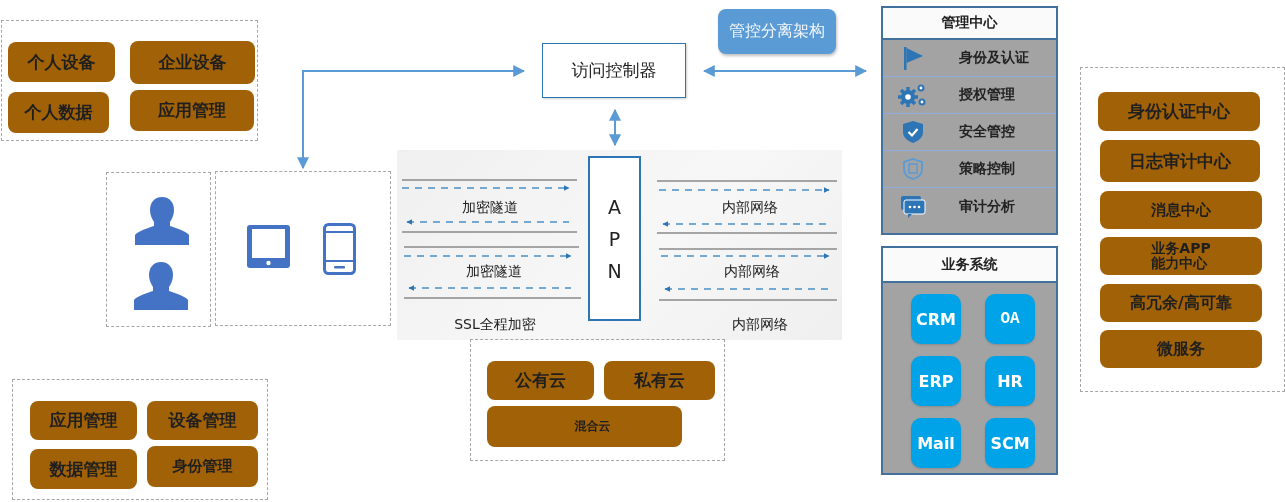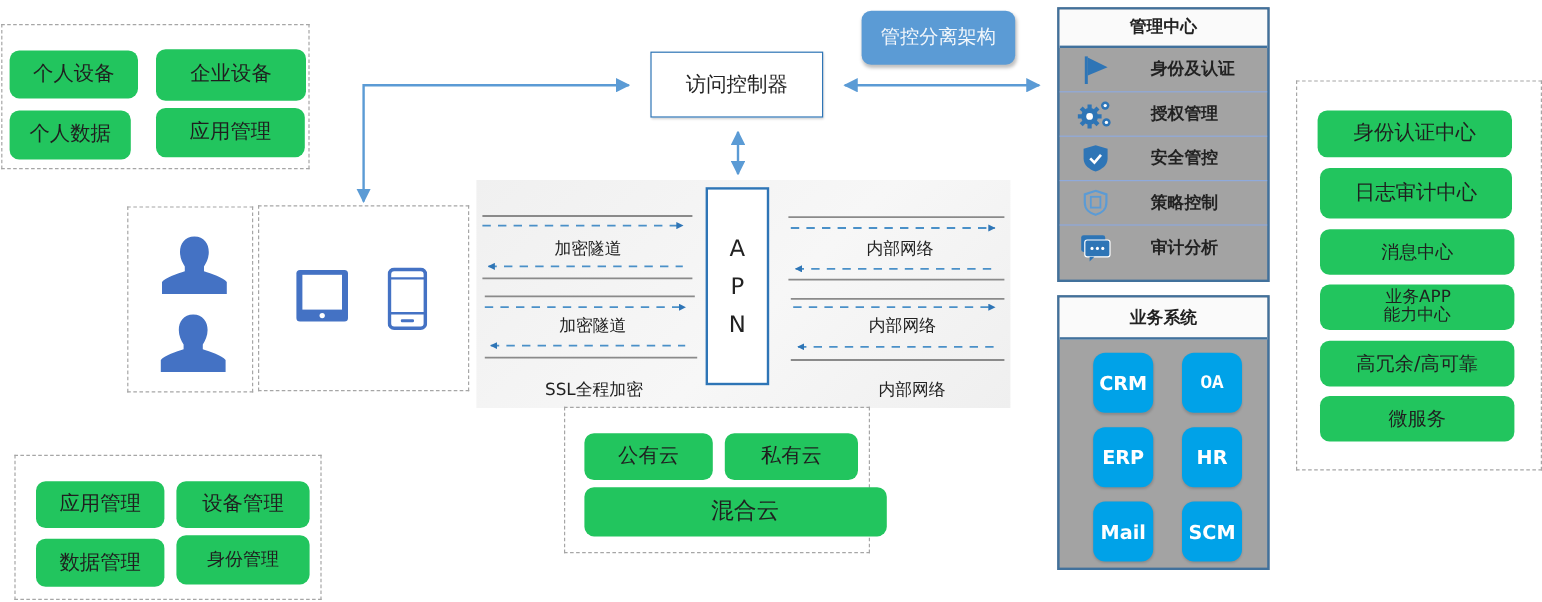--- a/index.html
+++ b/index.html
@@ -1,25 +1,25 @@
 <!DOCTYPE html>
 <html><head>
 <meta charset="utf-8">
 <style>
   * { box-sizing: border-box; margin: 0; padding: 0; }
   body { width: 1285px; height: 502px; background: #ffffff; position: relative; overflow: hidden;
          font-family: "DejaVu Sans", "Liberation Sans", sans-serif; color: #222; }
   .abs { position: absolute; }
   .dashed { border: 1px dashed #a6a6a6; }
-  .chip { position: absolute; background: #22c55e; border-radius: 8px; display: flex; align-items: center;
-          justify-content: center; font-size: 17px; color: #1f1f1f; text-align: right; line-height: 1.1; }
+  .chip { position: absolute; background: #a16207; border-radius: 8px; display: flex; align-items: center;
+          justify-content: center; font-size: 17px; color: #1f1f1f; text-align: left; line-height: 1.1; font-weight: bold; }
   .ctrl { position: absolute; left: 542px; top: 43px; width: 144px; height: 55px; border: 1.5px solid #2e75b6;
           background: #fff; display: flex; align-items: center; justify-content: center; font-size: 17px;
           box-shadow: 1px 1px 2px rgba(0,0,0,0.2); }
-  .sep-badge { position: absolute; left: 718px; top: 9px; width: 128px; height: 45px; background: #5b9bd5;
+  .sep-badge { position: absolute; left: 718px; top: 9px; width: 118px; height: 45px; background: #5b9bd5;
                border-radius: 8px; color: #f3f7fb; display: flex; align-items: center; justify-content: center;
                font-size: 16px; box-shadow: 1px 2px 3px rgba(0,0,0,0.25); }
   .tunnel-bg { position: absolute; left: 397px; top: 150px; width: 445px; height: 190px;
                background: linear-gradient(135deg, #f0f0f0 0%, #f7f7f7 55%, #efefef 100%); }
   .apn { position: absolute; left: 588px; top: 156px; width: 53px; height: 165px; border: 2.5px solid #2e75b6;
          background: #fff; display: flex; flex-direction: column; align-items: center; justify-content: center;
          font-size: 19px; color: #222; line-height: 32px; }
   .tlabel { position: absolute; font-size: 14px; color: #222; text-align: center; }
   .panel { position: absolute; border: 2px solid #41719c; background: #a3a3a3; font-weight: bold; }
   .panel-head { height: 32px; border-bottom: 2px solid #41719c; display: flex; align-items: center;
@@ -126,21 +126,21 @@
 
 <div class="apn">
   <span>A</span>
   <span>P</span>
   <span>N</span>
 </div>
 
 <div class="abs dashed" style="left:470px;top:339px;width:255px;height:122px;"></div>
 <div class="chip" style="left:487px;top:361px;width:107px;height:39px;">公有云</div>
 <div class="chip" style="left:604px;top:361px;width:111px;height:39px;">私有云</div>
-<div class="chip" style="left:487px;top:406px;width:252px;height:41px;font-size:19px;padding-left:16px;">混合云</div>
+<div class="chip" style="left:487px;top:406px;width:195px;height:41px;font-size:12px;padding-left:16px;">混合云</div>
 
 <div class="panel" style="left:881px;top:6px;width:177px;height:229px;">
   <div class="panel-head">管理中心</div>
   <div class="mrow">
     <span class="micon">
         <svg width="24" height="26" viewBox="0 0 24 26">
           <rect x="3" y="2" width="2.5" height="23" fill="#2e75b6"></rect>
           <path d="M5.5,3 L22,11 L5.5,18 Z" fill="#2e75b6"></path>
         </svg>
       </span>

